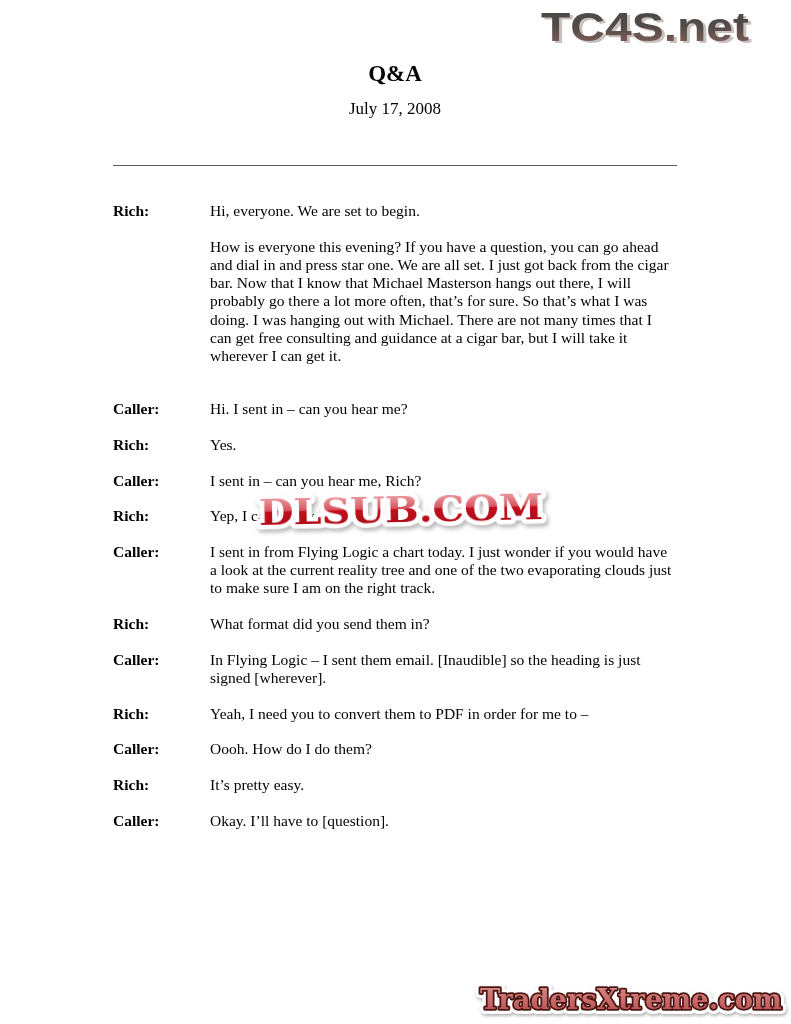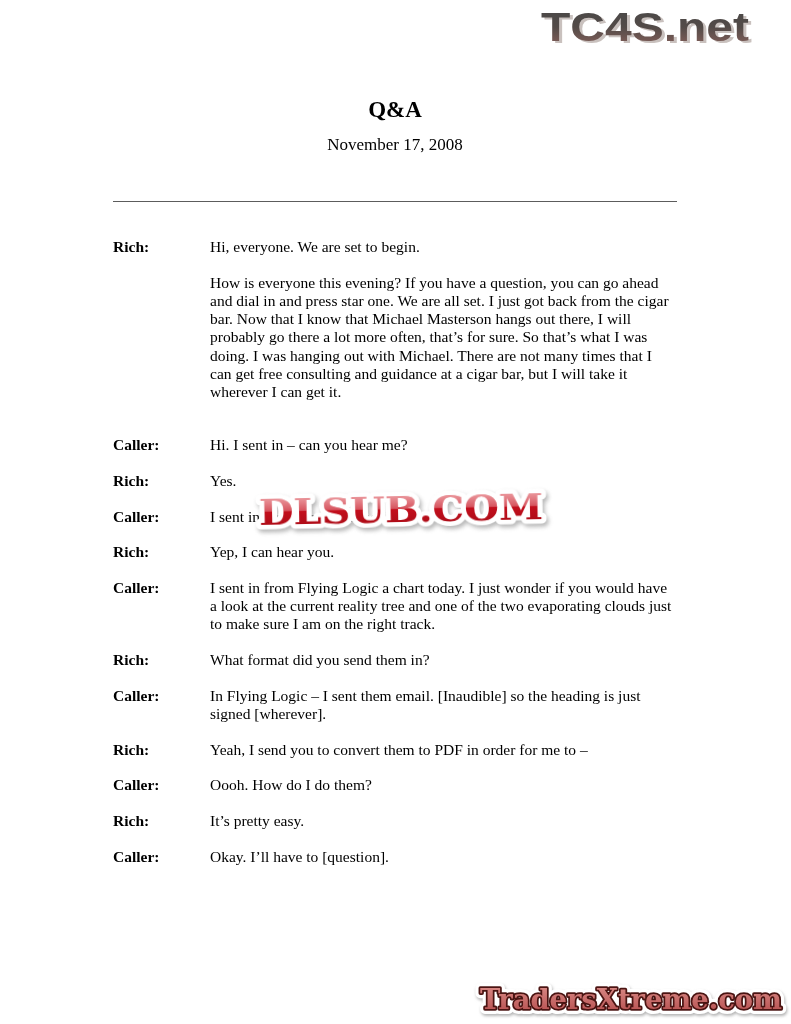--- a/index.html
+++ b/index.html
@@ -22,21 +22,21 @@
   }
 
   
   .doc {
     position: absolute;
     left: 113px;
     top: 0;
     width: 564px;
   }
   .doc-title {
-    padding-top: 96px;
+    padding-top: 60px;
     margin: 0;
     text-align: center;
     font-size: 23px;
     line-height: 27px;
     font-weight: bold;
   }
   .doc-date {
     margin-top: 12px;
     text-align: center;
     font-size: 17px;
@@ -93,21 +93,21 @@
         <stop offset="1" stop-color="#8d635d"></stop>
       </linearGradient>
     </defs>
     <text x="111" y="41" text-anchor="middle" font-family="'Liberation Sans', sans-serif" font-weight="bold" font-size="41" textLength="208" lengthAdjust="spacingAndGlyphs" fill="#c9c1be">TC4S.net</text>
     <text x="108" y="39" text-anchor="middle" font-family="'Liberation Sans', sans-serif" font-weight="bold" font-size="41" textLength="208" lengthAdjust="spacingAndGlyphs" fill="url(#tcGrad)">TC4S.net</text>
   </svg>
 </div>
 
 <div class="doc">
   <div class="doc-title">Q&amp;A</div>
-  <div class="doc-date">November 17, 2008</div>
+  <div class="doc-date">July 17, 2008</div>
   <hr class="divider">
   <div class="transcript">
       <div class="entry">
         <div class="speaker">Rich:</div>
         <div class="speech">Hi, everyone. We are set to begin.</div>
       </div>
       <div class="entry">
         <div class="speaker"></div>
         <div class="speech">How is everyone this evening? If you have a question, you can go ahead and dial in and press star one. We are all set. I just got back from the cigar bar. Now that I know that Michael Masterson hangs out there, I will probably go there a lot more often, that’s for sure. So that’s what I was doing. I was hanging out with Michael. There are not many times that I can get free consulting and guidance at a cigar bar, but I will take it wherever I can get it.</div>
       </div>
@@ -137,21 +137,21 @@
       <div class="entry">
         <div class="speaker">Rich:</div>
         <div class="speech">What format did you send them in?</div>
       </div>
       <div class="entry">
         <div class="speaker">Caller:</div>
         <div class="speech">In Flying Logic – I sent them email. [Inaudible] so the heading is just signed [wherever].</div>
       </div>
       <div class="entry">
         <div class="speaker">Rich:</div>
-        <div class="speech">Yeah, I send you to convert them to PDF in order for me to –</div>
+        <div class="speech">Yeah, I need you to convert them to PDF in order for me to –</div>
       </div>
       <div class="entry">
         <div class="speaker">Caller:</div>
         <div class="speech">Oooh. How do I do them?</div>
       </div>
       <div class="entry">
         <div class="speaker">Rich:</div>
         <div class="speech">It’s pretty easy.</div>
       </div>
       <div class="entry">

